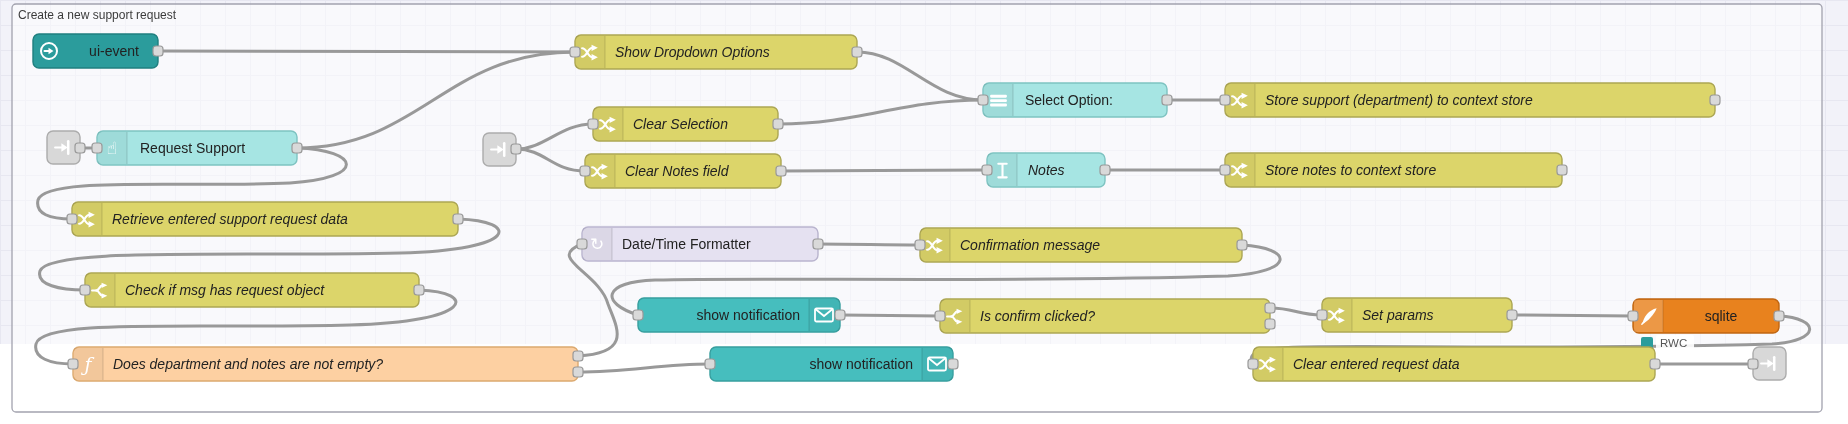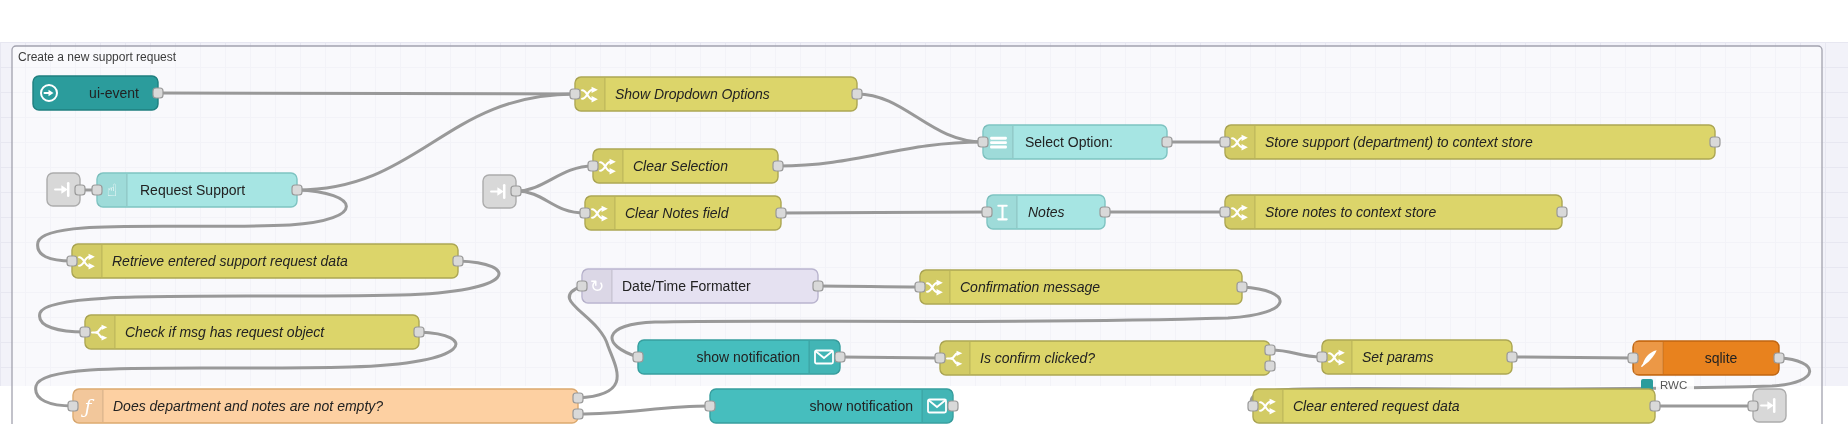--- a/index.html
+++ b/index.html
@@ -3,21 +3,20 @@
 <meta charset="utf-8">
 <style>
   html,body{margin:0;padding:0;}
   body{width:1848px;height:424px;overflow:hidden;}
   .canvas{
     position:relative;width:1848px;height:344px;
     background-color:#f2f2f9;
     background-image:linear-gradient(#e7e7f1 1px, transparent 1px),
                      linear-gradient(90deg,#e7e7f1 1px, transparent 1px);
     background-size:25px 25px;
-    margin-top:42px;
   }
   svg{position:absolute;left:0;top:0;}
   .group-rect{fill:rgba(255,255,255,0.5);stroke:#a2a2ae;stroke-width:1.3;}
   .group-label{font:12px "Liberation Sans",sans-serif;fill:#3b3b3b;}
   .wire{stroke:#999999;stroke-width:3;fill:none;stroke-linecap:round;}
   .node-body{stroke-width:1.4;}
   .port{fill:#d9d9d9;stroke:#999999;stroke-width:1.2;}
   .icon-shade{fill:rgba(0,0,0,0.045);}
   .icon-shade.light{fill:rgba(255,255,255,0.18);}
   .icon-sep{stroke:rgba(0,0,0,0.14);stroke-width:1;}

